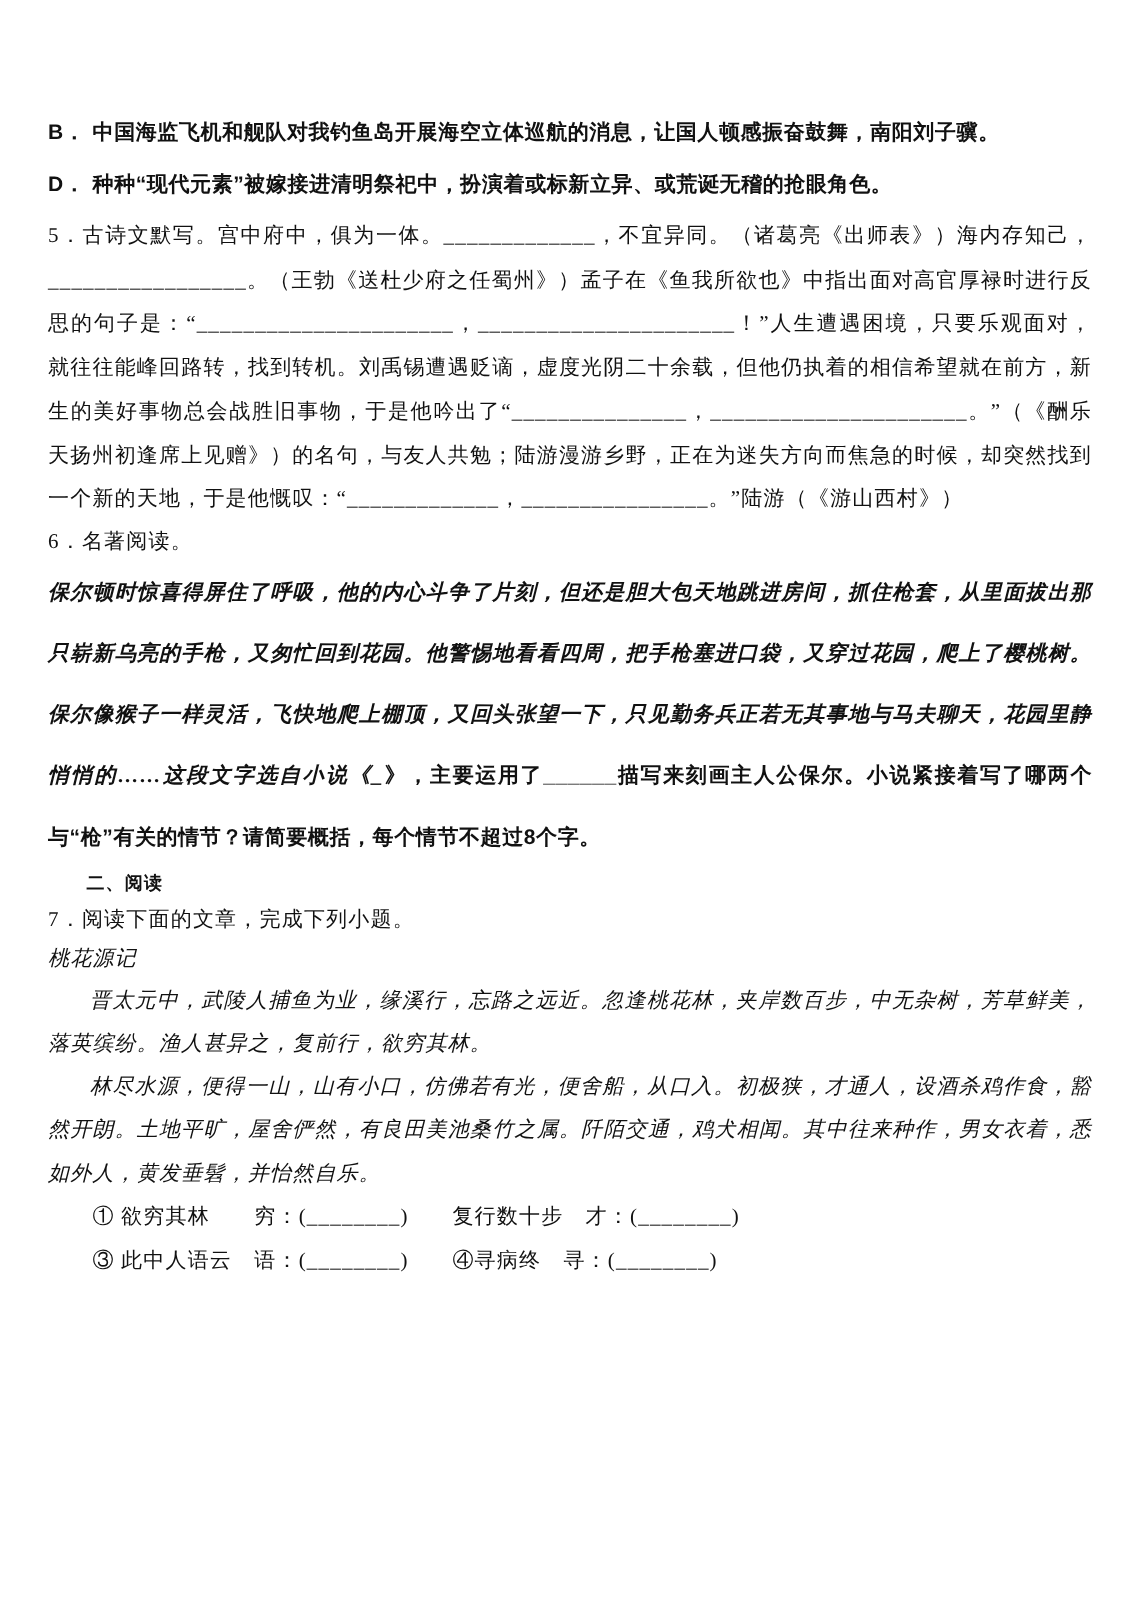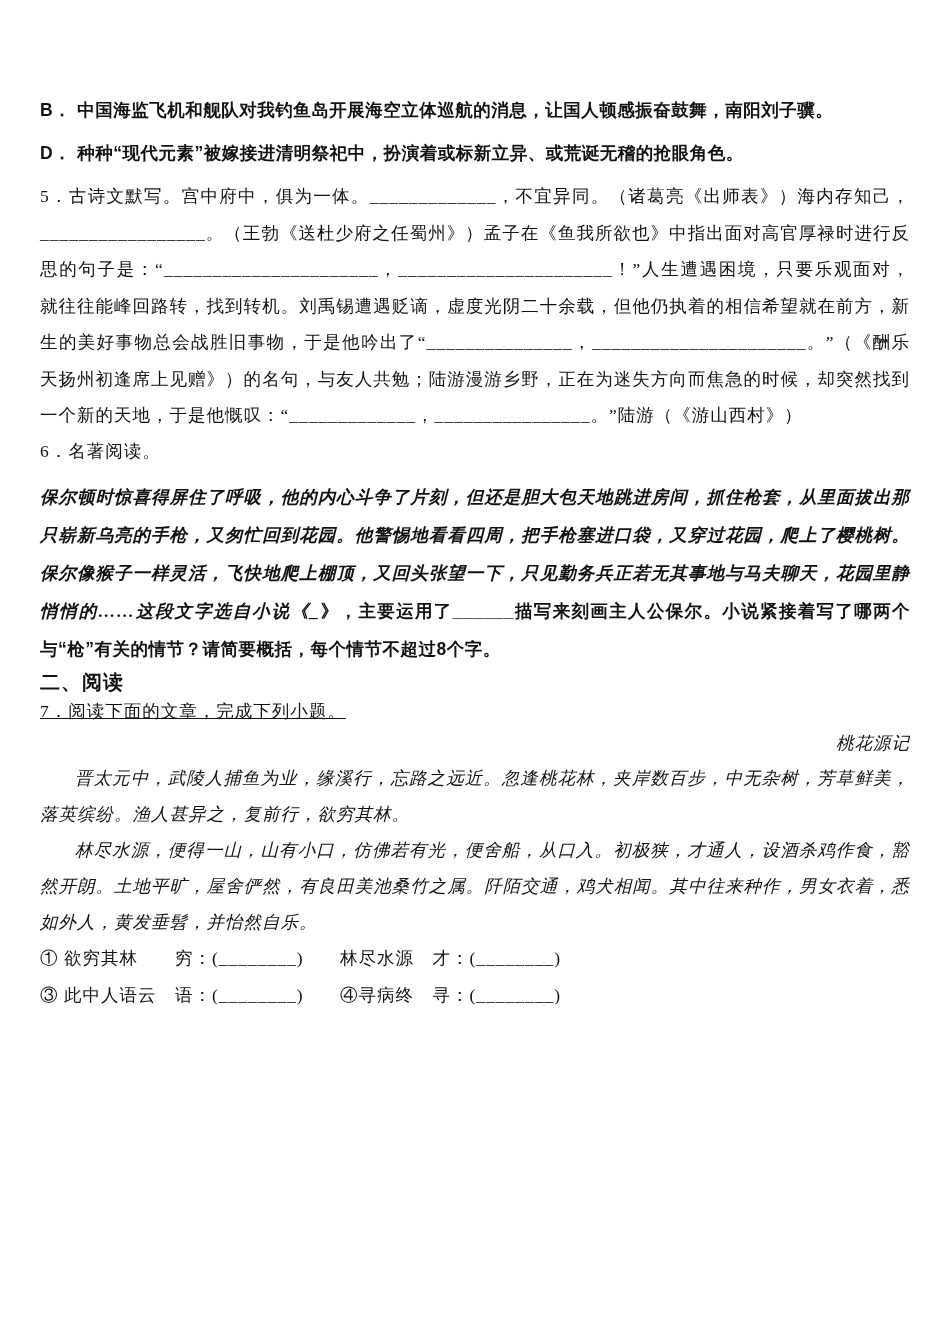--- a/index.html
+++ b/index.html
@@ -33,57 +33,57 @@
     margin-bottom: 6px;
     font-weight: bold;
     font-family: "Liberation Sans", "DejaVu Sans", sans-serif;
     letter-spacing: 0.5px;
   }
   .option .opt-label { margin-right: 6px; }
   
   .q5 { line-height: 36.5px; }
   
   .q6-heading { line-height: 34px; }
-  .q6-para { line-height: 38px; font-weight: bold; margin-top: 10px; }
+  .q6-para { line-height: 51px; font-weight: bold; }
   .q6-quote {
     font-style: italic;
     font-family: "Liberation Serif", "DejaVu Serif", serif;
   }
   .q6-question {
     font-style: normal;
     font-family: "Liberation Sans", "DejaVu Sans", sans-serif;
     letter-spacing: 0.5px;
   }
   
   .section2 {
     line-height: 28px;
     font-weight: bold;
-    font-size: 20px;
+    font-size: 15px;
     font-family: "Liberation Sans", "DejaVu Sans", sans-serif;
+    margin-left: 32px;
   }
-  .q7-intro { line-height: 30px; text-decoration: underline; }
+  .q7-intro { line-height: 30px; }
   
   .essay-title {
     line-height: 34px;
     font-style: italic;
-    text-align: right;
   }
   .essay-para {
     line-height: 36px;
     font-style: italic;
     text-indent: 2em;
   }
   .sub-q1 { line-height: 35px; }
   
   .blank-grid {
     display: grid;
     grid-template-columns: 300px auto;
     line-height: 37px;
   }
-  .blank-cell { white-space: pre; }
+  .blank-cell { white-space: pre; margin-left: 37px; }
 </style>
 </head>
 <body>
 
 <div class="page">
 
   <p class="option jp">
     <span class="opt-label">B．</span><span>中国海监飞机和舰队对我钓鱼岛开展海空立体巡航的消息，让国人顿感振奋鼓舞，南阳刘子骥。</span>
   </p>
 
@@ -105,18 +105,18 @@
   <p class="q7-intro">7．阅读下面的文章，完成下列小题。</p>
 
   <p class="essay-title">桃花源记</p>
 
   <p class="essay-para jp">晋太元中，武陵人捕鱼为业，缘溪行，忘路之远近。忽逢桃花林，夹岸数百步，中无杂树，芳草鲜美，落英缤纷。渔人甚异之，复前行，欲穷其林。</p>
   <p class="essay-para jp">林尽水源，便得一山，山有小口，仿佛若有光，便舍船，从口入。初极狭，才通人，设酒杀鸡作食，豁然开朗。土地平旷，屋舍俨然，有良田美池桑竹之属。阡陌交通，鸡犬相闻。其中往来种作，男女衣着，悉如外人，黄发垂髫，并怡然自乐。</p>
 
 
   <div class="blank-grid">
     <div class="blank-cell">① 欲穷其林　　穷：(________)</div>
-    <div class="blank-cell">林尽水源　才：(________)</div>
+    <div class="blank-cell">复行数十步　才：(________)</div>
     <div class="blank-cell">③ 此中人语云　语：(________)</div>
     <div class="blank-cell">④寻病终　寻：(________)</div>
   </div>
 
 </div>
 
 </body></html>

